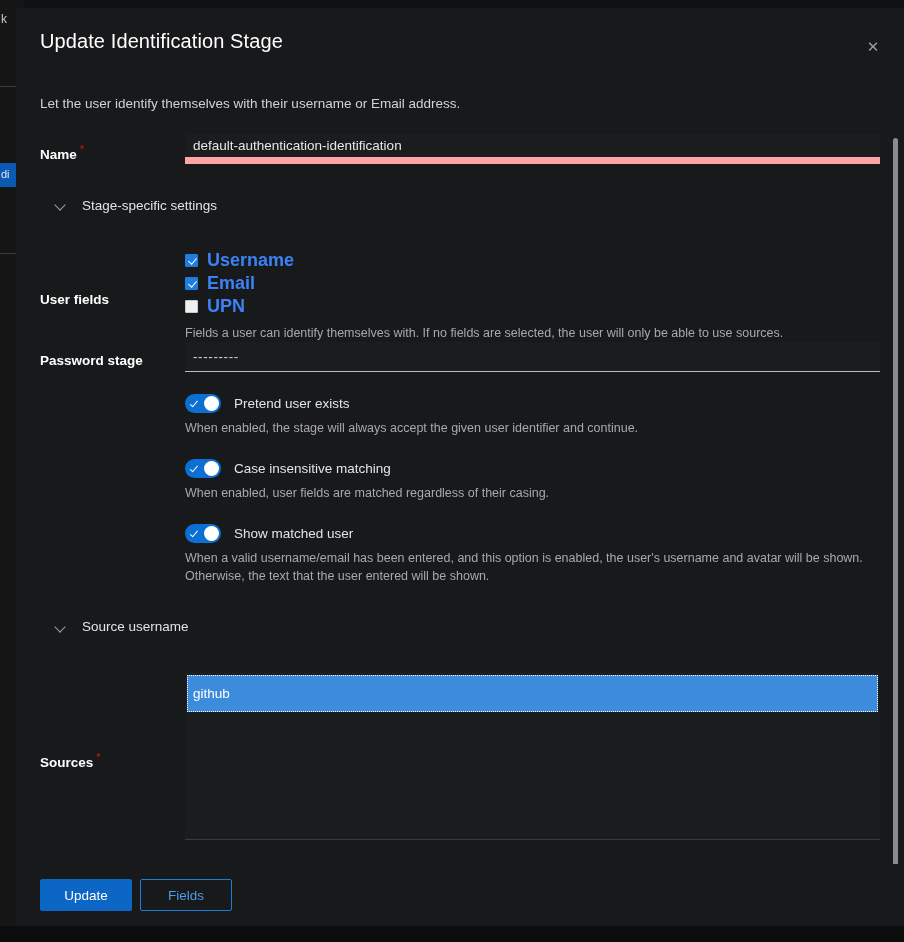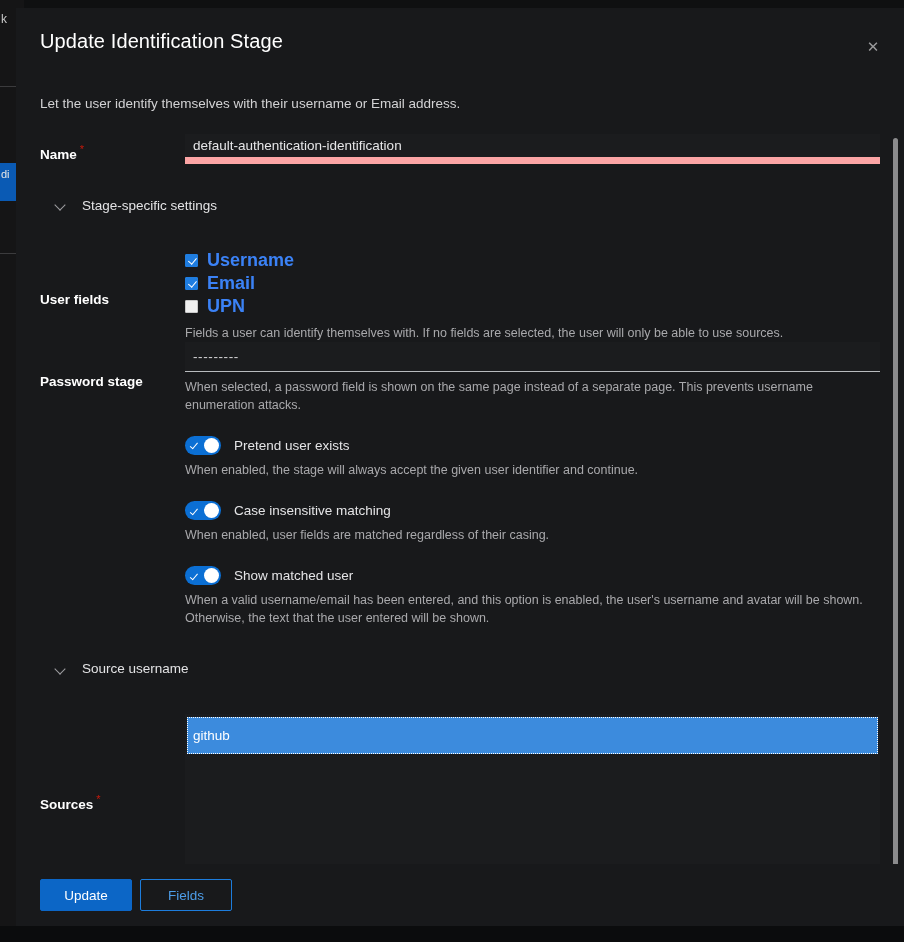--- a/index.html
+++ b/index.html
@@ -35,21 +35,21 @@
   }
   .bg-sliver-rule {
     position: absolute;
     left: 0; top: 86px;
     width: 18px; height: 1px;
     background: #3b3b3d;
   }
   .bg-sliver-selected {
     position: absolute;
     left: 0; top: 163px;
-    width: 16px; height: 38px;
+    width: 16px; height: 24px;
     background: #0a5ab4;
   }
   .bg-sliver-selected span {
     position: absolute;
     left: 1px; top: 5px;
     font-size: 11px;
     color: #e6e6e6;
     white-space: nowrap;
   }
   .bg-sliver-rule2 {
@@ -424,21 +424,20 @@
           <div class="helper">Fields a user can identify themselves with. If no fields are selected, the user will only be able to use sources.</div>
         </div>
       </div>
 
       <div class="form-row row-password">
         <div class="form-label">Password stage</div>
         <div class="form-control">
           <div class="select-box">
             <span>---------</span>
           </div>
-          <div class="helper">When selected, a password field is shown on the same page instead of a separate page. This prevents username enumeration attacks.</div>
         </div>
       </div>
 
       <div class="form-row toggle-block">
         <div class="form-label"></div>
         <div class="form-control">
           <div class="toggle-line">
             <span class="switch">
               <span class="tick"></span>
               <span class="knob"></span>

